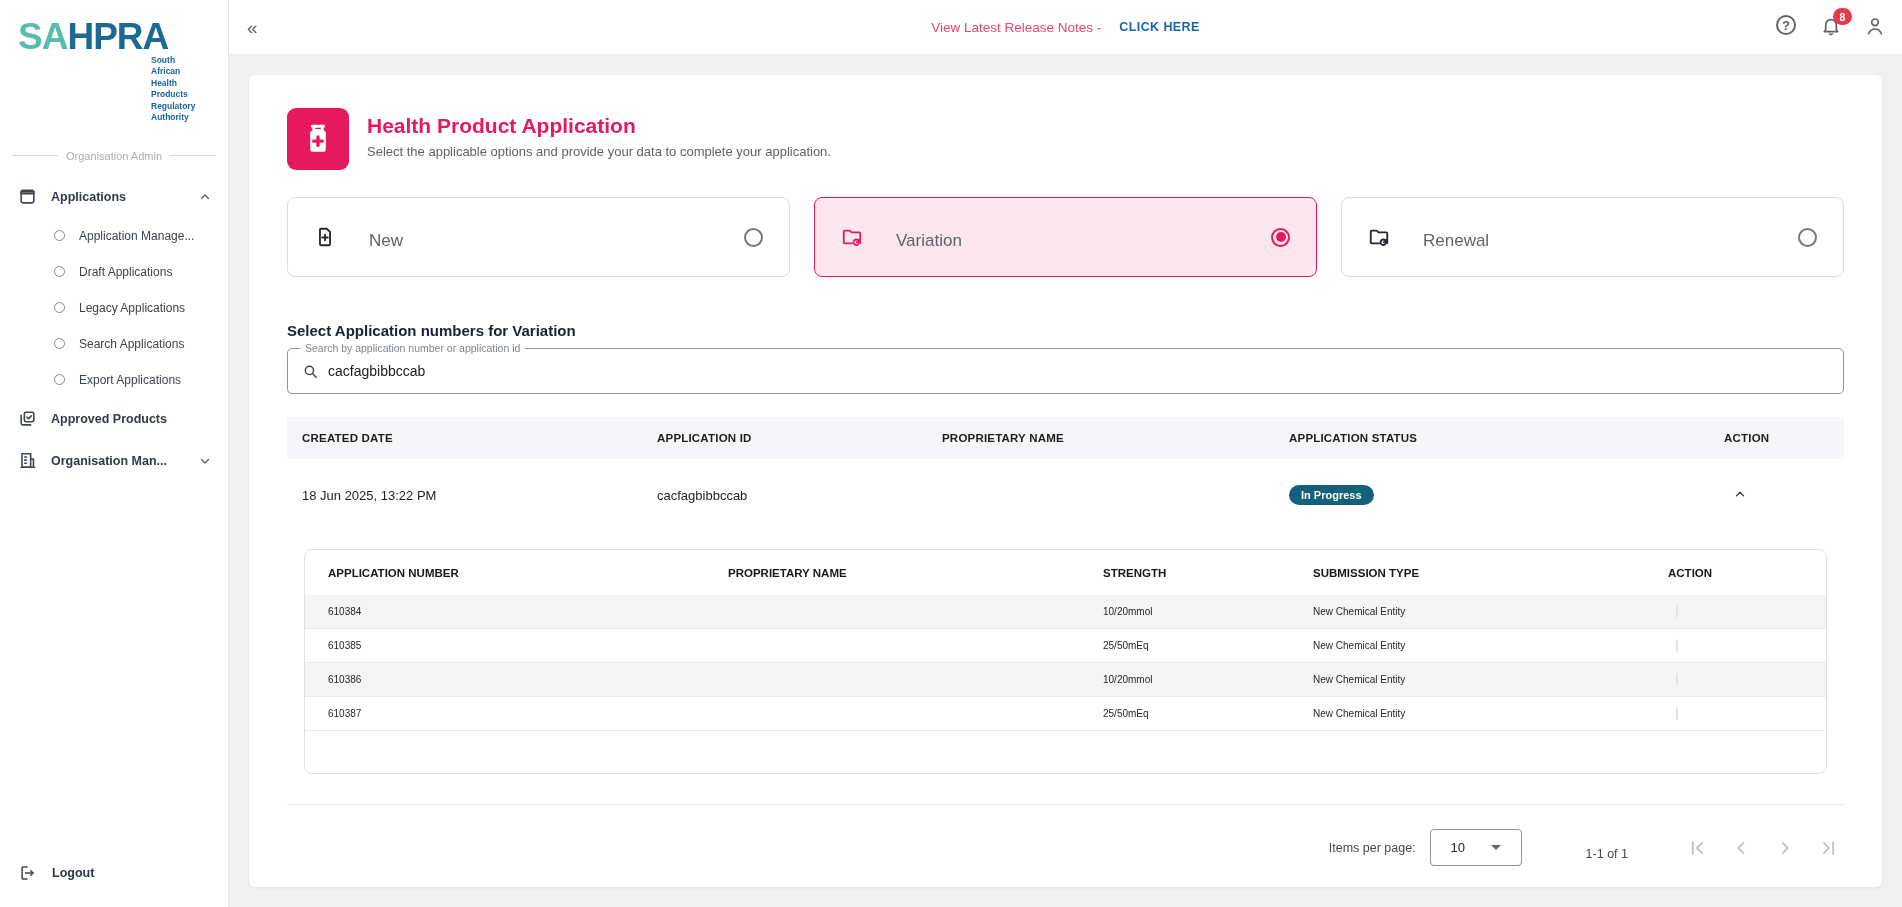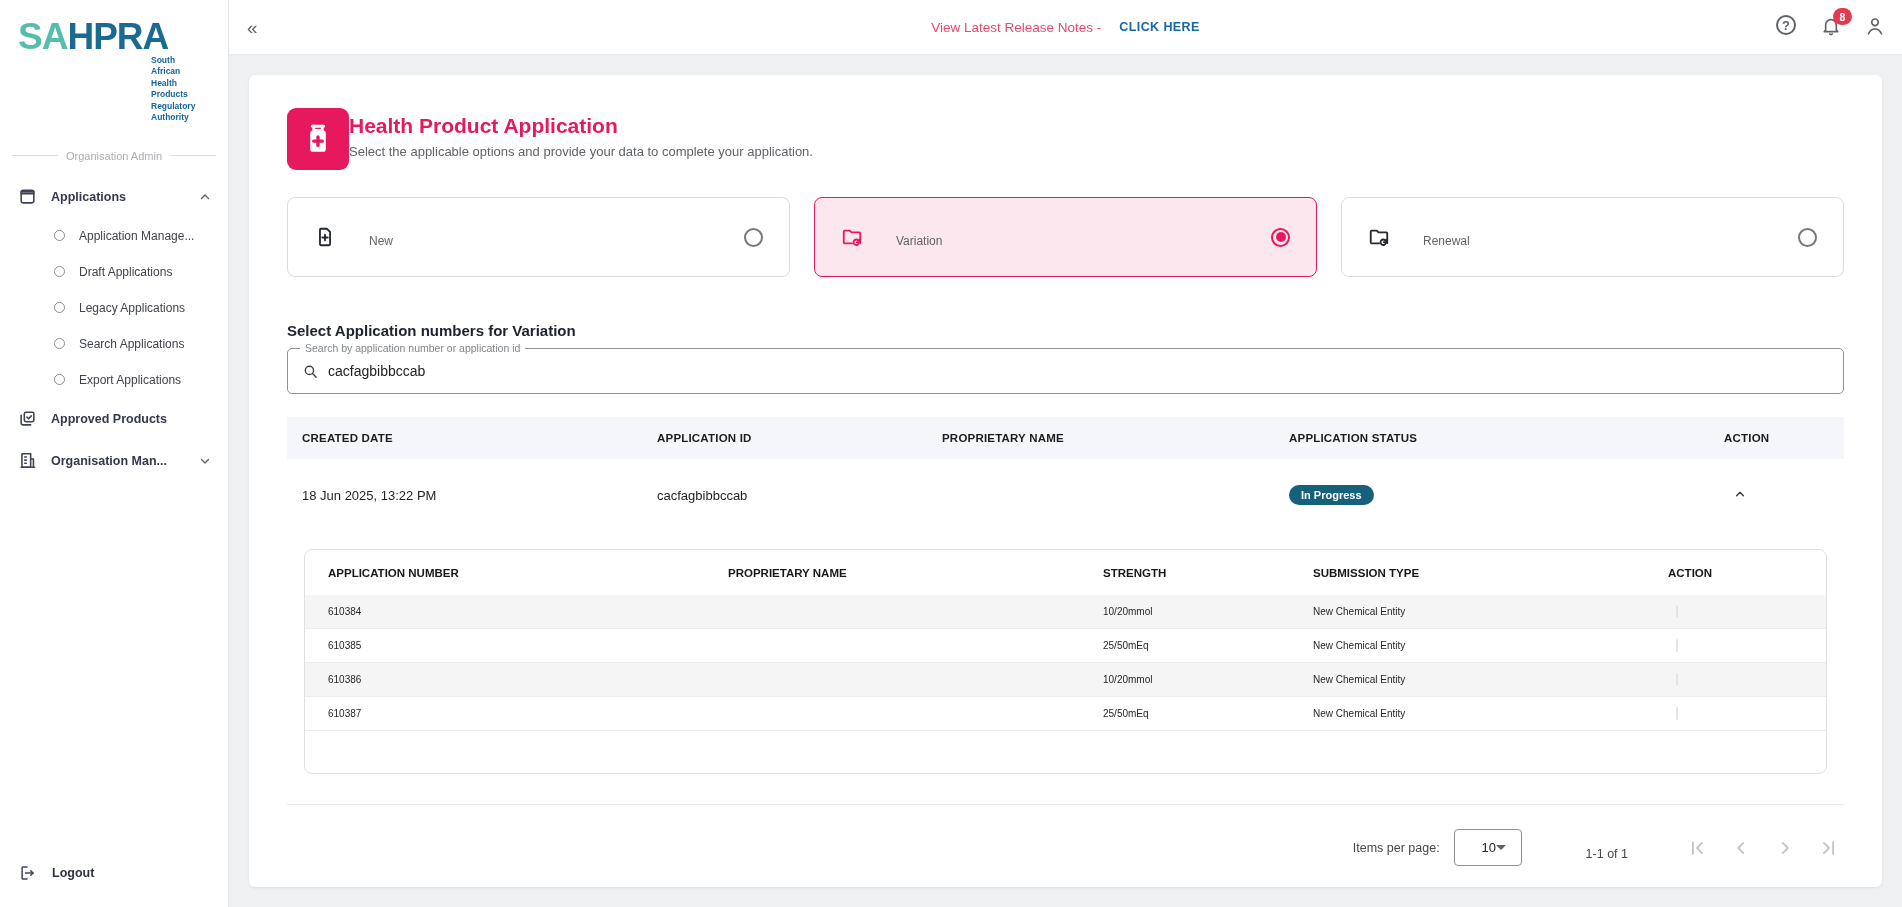--- a/index.html
+++ b/index.html
@@ -48,34 +48,34 @@
                  display:flex; align-items:center; justify-content:center; font-size:13px; font-weight:bold; }
   .badge { position:absolute; top:-7px; right:-8px; min-width:19px; height:17px; background:#E23B50;
            color:#fff; font-size:10.5px; font-weight:bold; border-radius:9px;
            display:flex; align-items:center; justify-content:center; padding:0 4px; }
 
   
   .content { flex:1; background:#EFF0F2; padding:20px; overflow:hidden; }
   .card { background:#fff; border-radius:6px; height:100%; box-shadow:0 1px 3px rgba(0,0,0,.07);
           padding:33px 38px 0 38px; }
 
-  .app-header { display:flex; align-items:flex-start; }
+  .app-header { display:flex; gap:18px; align-items:flex-start; }
   .app-header .hp-icon { width:62px; height:62px; background:#E6195E; border-radius:9px;
            display:flex; align-items:center; justify-content:center; flex:none; }
   .app-header .hp-icon svg { width:34px; height:34px; color:#fff; }
   .app-header h1 { color:#E6195E; font-size:21px; font-weight:bold; margin-top:6px; }
   .app-header p { color:#5F6368; font-size:13px; margin-top:6px; }
 
   .options { display:flex; gap:24px; margin-top:27px; }
   .option-card { flex:1; height:80px; border:1px solid #DADCE0; border-radius:8px;
                  display:flex; align-items:center; padding:0 26px; cursor:pointer; background:#fff; }
   .option-card.selected { background:#FCE7EF; border-color:#E6195E; }
   .option-card svg.opt-icon { width:22px; height:22px; color:#25282E; flex:none; }
   .option-card.selected svg.opt-icon { color:#E6195E; }
-  .option-card .opt-label { margin-left:33px; font-size:12px; color:#5F6368;margin-top:8px; }
+  .option-card .opt-label { margin-left:33px; font-size:17px; color:#5F6368;margin-top:8px; }
   .option-card .grow { flex:1; }
   .radio { width:19px; height:19px; border:2px solid #75787D; border-radius:50%; flex:none; position:relative; }
   .radio.checked { border-color:#E6195E; }
   .radio.checked::after { content:""; position:absolute; inset:2.5px; background:#E6195E; border-radius:50%; }
 
   .section-title { margin-top:45px; font-size:15px; font-weight:bold; color:#1E2130; }
 
   .search-field { margin-top:9px; position:relative; border:1px solid #8F9297; border-radius:5px;
                   height:46px; display:flex; align-items:center; padding:0 14px; }
   .search-field .float-label { position:absolute; top:-7px; left:12px; background:#fff; padding:0 5px;
@@ -107,23 +107,23 @@
   .it-row.alt { background:#F5F5F6; }
   .redact-sm { width:85px; height:20px; background:#D3D5D8; }
   .checkbox { width:14px; height:14px; border:1px solid #E3E4E6; background:#FBFBFC; border-radius:3px;
               cursor:pointer; margin-left:8px; }
 
   
   .foot-divider { border-top:1px solid #E6E7EA; margin-top:30px; }
   .pagination { display:flex; align-items:center; justify-content:flex-end; gap:0;
                 padding:24px 4px 0 0; color:#44474C; font-size:12.5px; }
   .pagination .ipp-label { margin-right:14px; }
-  .ipp-select { width:68px; height:37px; border:1px solid #8F9297; border-radius:4px;
+  .ipp-select { width:92px; height:37px; border:1px solid #8F9297; border-radius:4px;
                 display:flex; align-items:center; justify-content:space-between;
-                padding:0 27px; cursor:pointer; font-size:13px; color:#202124; }
+                padding:0 20px; cursor:pointer; font-size:13px; color:#202124; }
   .ipp-caret { width:0; height:0; border-left:5px solid transparent; border-right:5px solid transparent;
                border-top:5px solid #5F6368; }
   .range { margin:12px 58px 0 64px; }
   .pg-nav { display:flex; align-items:center; gap:22px; }
   .pg-btn { width:22px; height:22px; color:#C2C4C8; cursor:default; }
   .pg-btn svg { width:22px; height:22px; }
 </style>
 </head>
 <body>
 

